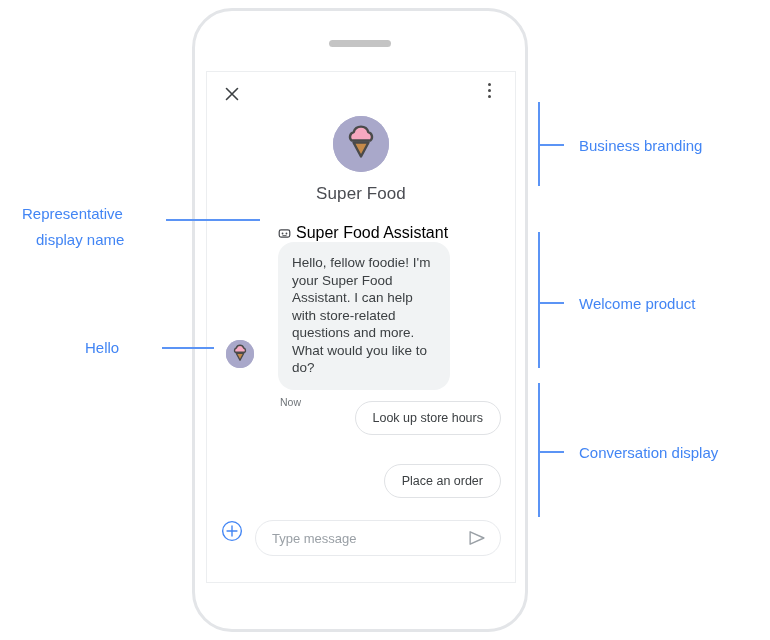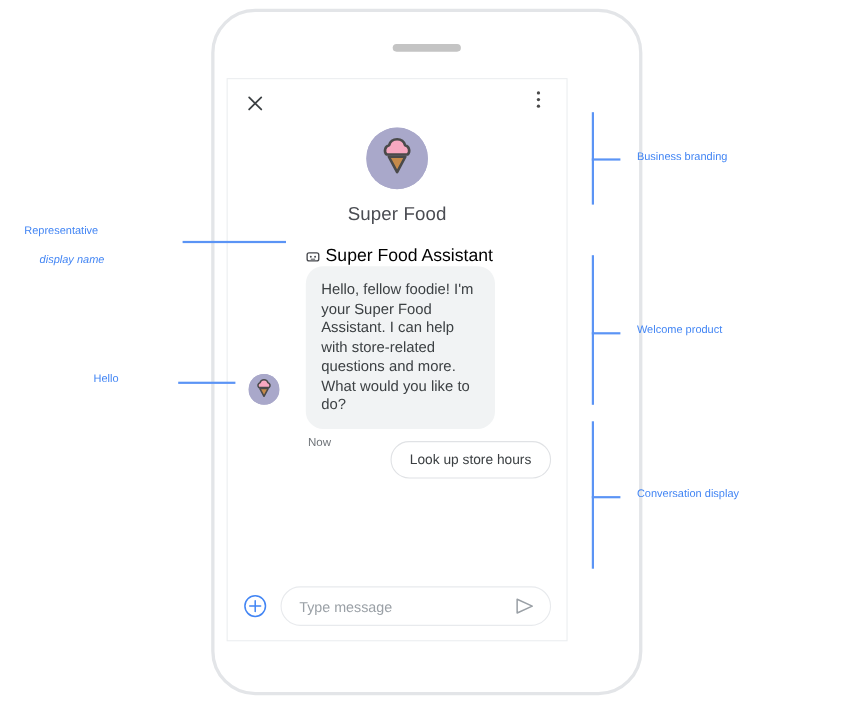--- a/index.html
+++ b/index.html
@@ -13,21 +13,21 @@
     position: relative;
     font-family: "Liberation Sans", sans-serif;
     overflow: hidden;
   }
 
   
   #phone-frame {
     position: absolute;
     left: 192px;
     top: 8px;
-    width: 392px;
+    width: 336px;
     height: 624px;
     border: 3px solid #e3e5e8;
     border-radius: 40px;
     background: #ffffff;
     box-sizing: border-box;
   }
   #speaker-grille {
     position: absolute;
     left: 50%;
     transform: translateX(-50%);
@@ -178,21 +178,21 @@
   }
 
   
   #composer {
     position: absolute;
     left: 0;
     bottom: 0;
     width: 100%;
     height: 62px;
     display: flex;
-    align-items: center;
+    align-items: flex-start;
     padding: 0 14px;
     box-sizing: border-box;
     gap: 12px;
   }
   #add-attachment-icon {
     width: 22px;
     height: 22px;
     flex: none;
     cursor: pointer;
   }
@@ -221,21 +221,21 @@
     width: 22px;
     height: 22px;
     flex: none;
     cursor: pointer;
   }
 
   
   .anno-label {
     position: absolute;
     color: #4285f4;
-    font-size: 10px;
+    font-size: 15px;
     white-space: nowrap;
   }
   .anno-line {
     position: absolute;
     background: #5b94f5;
   }
   .bracket-v { width: 2px; }
   .bracket-h { height: 2px; }
 </style>
 </head>
@@ -288,20 +288,21 @@
         <rect x="1.5" y="3.5" width="13" height="9" rx="2.2" fill="none" stroke="#46484d" stroke-width="1.5"></rect>
         <circle cx="5.6" cy="8" r="1.1" fill="#46484d"></circle>
         <circle cx="10.4" cy="8" r="1.1" fill="#46484d"></circle>
         <path d="M6 10.6 h4" stroke="#46484d" stroke-width="1.1" stroke-linecap="round"></path>
       </svg>
       <div>Super Food Assistant</div>
     </div>
 
     <div id="starters">
       <div class="starter-chip">Look up store hours</div>
+      <div class="starter-chip">Place an order</div>
     </div>
 
     <div id="composer">
       <svg id="add-attachment-icon" viewBox="0 0 24 24">
         <circle cx="12" cy="12" r="10.2" fill="none" stroke="#4285f4" stroke-width="1.5"></circle>
         <path d="M12 6.6 V17.4 M6.6 12 H17.4" stroke="#4285f4" stroke-width="1.5" stroke-linecap="round"></path>
       </svg>
       <div id="input-pill">
         <input id="message-input" type="text" placeholder="Type message" style="">
         <svg id="send-icon" viewBox="0 0 24 24">
@@ -319,17 +320,17 @@
 
 <div class="anno-line bracket-v" style="left:538px; top:232px; height:136px;"></div>
 <div class="anno-line bracket-h" style="left:538px; top:302px; width:26px;"></div>
 <div class="anno-label" style="left:579px; top:295px;">Welcome product</div>
 
 <div class="anno-line bracket-v" style="left:538px; top:383px; height:134px;"></div>
 <div class="anno-line bracket-h" style="left:538px; top:451px; width:26px;"></div>
 <div class="anno-label" style="left:579px; top:444px;">Conversation display</div>
 
 <div class="anno-label" style="left:22px; top:205px;text-align:right;">Representative</div>
-<div class="anno-label" style="left:36px; top:231px;font-style:italic;">display name</div>
+<div class="anno-label" style="left:36px; top:231px;">display name</div>
 <div class="anno-line bracket-h" style="left:166px; top:219px; width:94px;"></div>
 
 <div class="anno-label" style="left:85px; top:339px;">Hello</div>
 <div class="anno-line bracket-h" style="left:162px; top:347px; width:52px;"></div>
 
 </body></html>

